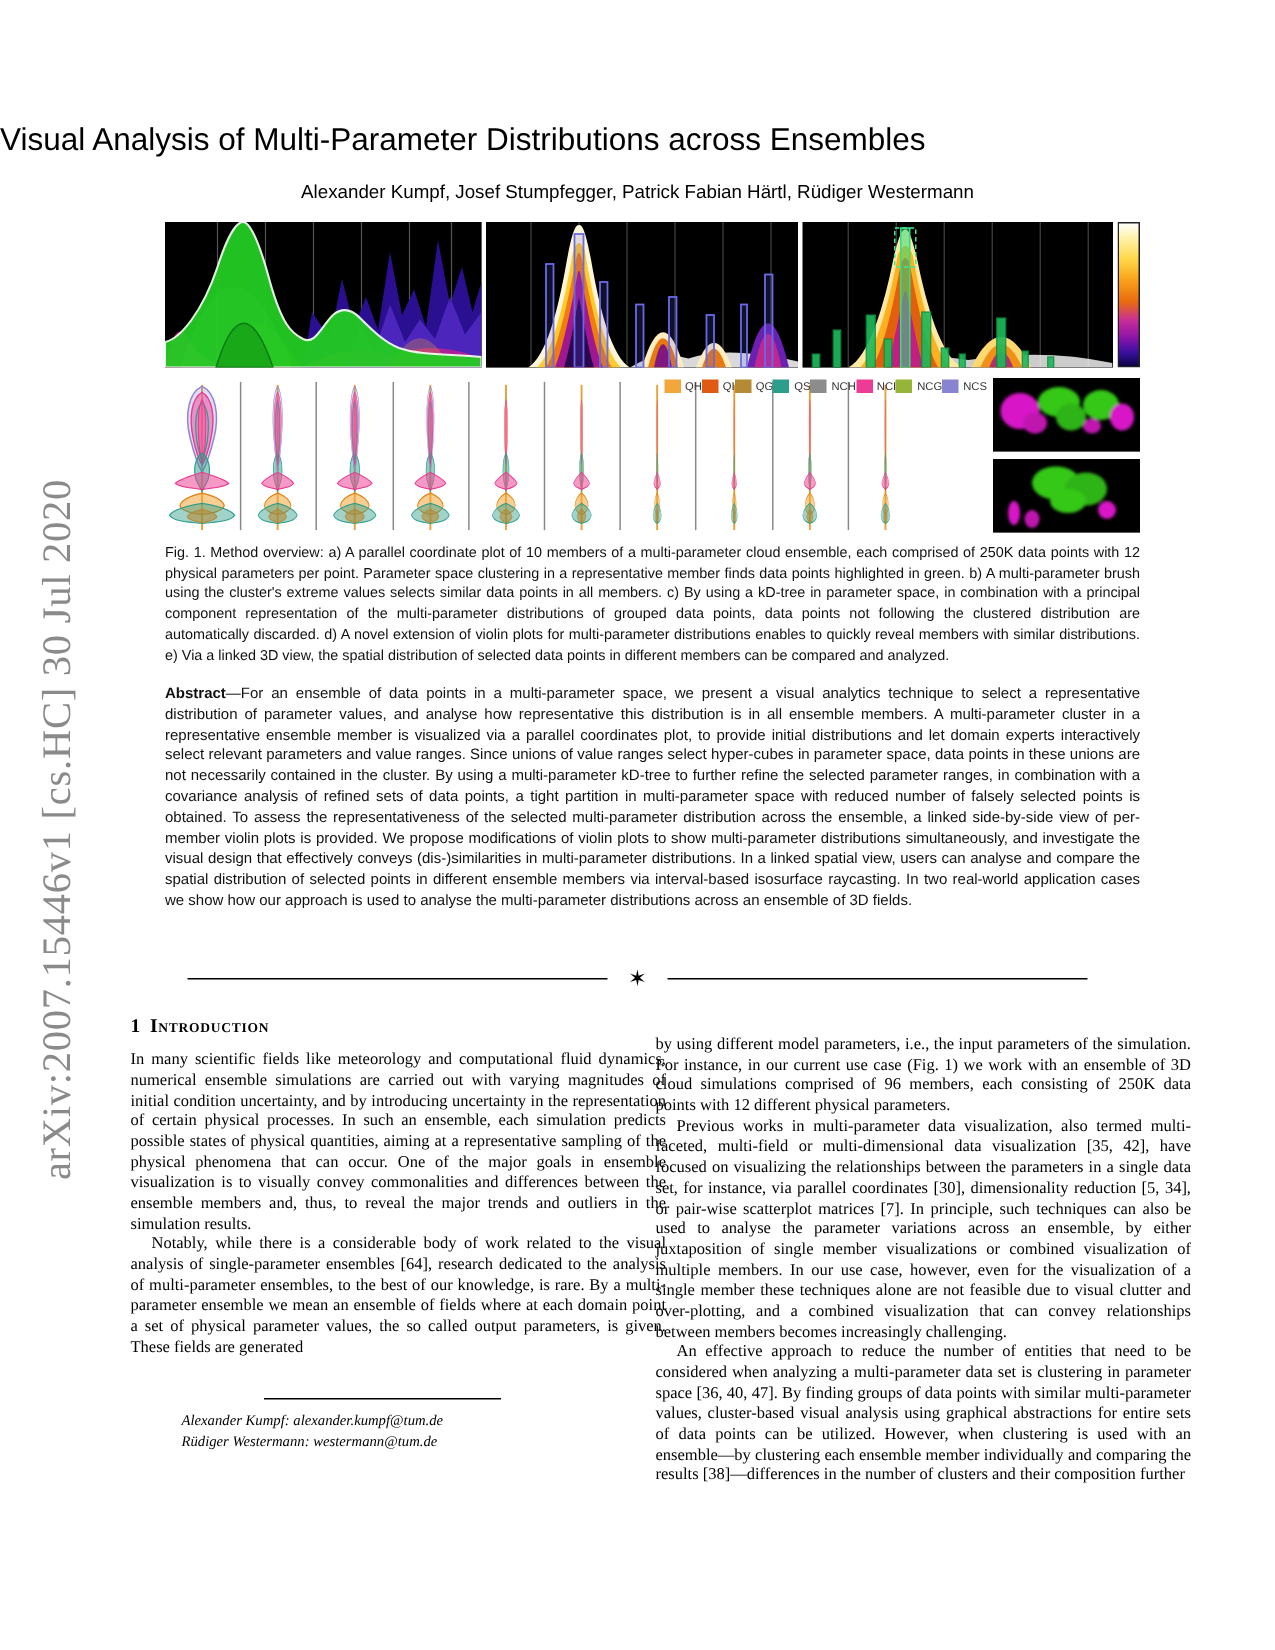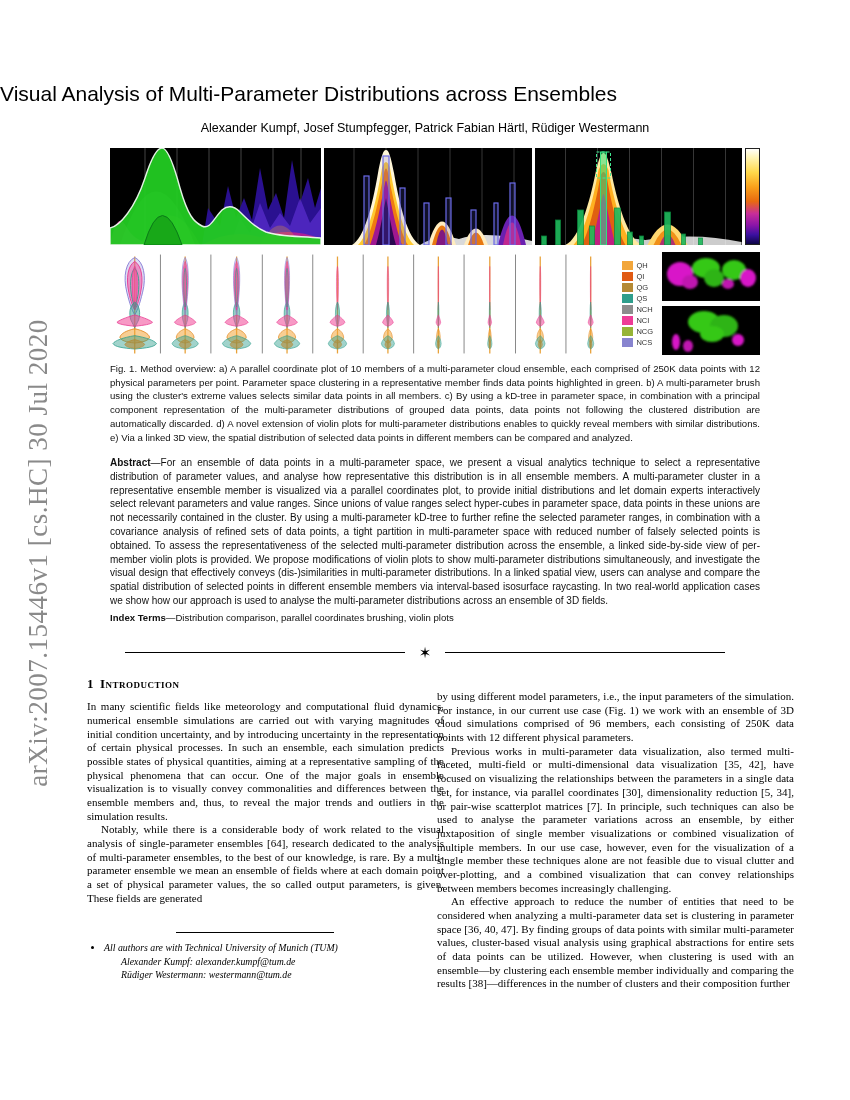--- a/index.html
+++ b/index.html
@@ -7,21 +7,21 @@
         font-family:"Liberation Sans",sans-serif;color:#111;}
   .watermark{position:absolute;top:553px;left:38px;transform:translate(-50%,-50%) rotate(-90deg);
              white-space:nowrap;font-family:"Liberation Serif",serif;font-size:27px;color:#8a8a8a;letter-spacing:.5px;}
   .title{position:absolute;top:82px;left:0;width:100%;text-align:left;font-size:21px;color:#000;}
   .authors{position:absolute;top:121px;left:0;width:100%;text-align:center;font-size:12.5px;color:#000;}
 
   .figure{position:absolute;left:110px;top:148px;width:650px;}
   .fig-row1{display:flex;gap:3px;height:97px;}
   .panel{background:#000;}
   .fig-row2{display:flex;margin-top:7px;height:104px;}
-  .legend{width:36px;padding-left:6px;display:flex;flex-direction:column;justify-content:center;}
+  .legend{width:36px;padding-left:6px;display:flex;flex-direction:row;justify-content:flex-end;}
   .legend-item{display:flex;align-items:center;gap:3px;height:11px;}
   .legend-swatch{width:11px;height:9px;flex:0 0 auto;}
   .legend-label{font-size:7.5px;color:#333;line-height:1;}
   .thumbs{width:98px;margin-left:4px;display:flex;flex-direction:column;gap:5px;}
   .thumb{background:#000;height:49px;}
 
   .caption{position:absolute;left:110px;top:362px;width:650px;font-size:9.6px;line-height:1.43;
            text-align:justify;color:#111;}
   .abstract{position:absolute;left:110px;top:456px;width:650px;font-size:10px;line-height:1.38;
             text-align:justify;color:#111;}
@@ -315,23 +315,20 @@
   </div>
 
   <div class="caption">
     <span>Fig. 1. Method overview: a) A parallel coordinate plot of 10 members of a multi-parameter cloud ensemble, each comprised of 250K data points with 12 physical parameters per point. Parameter space clustering in a representative member finds data points highlighted in green. b) A multi-parameter brush using the cluster's extreme values selects similar data points in all members. c) By using a kD-tree in parameter space, in combination with a principal component representation of the multi-parameter distributions of grouped data points, data points not following the clustered distribution are automatically discarded. d) A novel extension of violin plots for multi-parameter distributions enables to quickly reveal members with similar distributions. e) Via a linked 3D view, the spatial distribution of selected data points in different members can be compared and analyzed.</span>
   </div>
 
   <div class="abstract">
     <b>Abstract</b><span>—For an ensemble of data points in a multi-parameter space, we present a visual analytics technique to select a representative distribution of parameter values, and analyse how representative this distribution is in all ensemble members. A multi-parameter cluster in a representative ensemble member is visualized via a parallel coordinates plot, to provide initial distributions and let domain experts interactively select relevant parameters and value ranges. Since unions of value ranges select hyper-cubes in parameter space, data points in these unions are not necessarily contained in the cluster. By using a multi-parameter kD-tree to further refine the selected parameter ranges, in combination with a covariance analysis of refined sets of data points, a tight partition in multi-parameter space with reduced number of falsely selected points is obtained. To assess the representativeness of the selected multi-parameter distribution across the ensemble, a linked side-by-side view of per-member violin plots is provided. We propose modifications of violin plots to show multi-parameter distributions simultaneously, and investigate the visual design that effectively conveys (dis-)similarities in multi-parameter distributions. In a linked spatial view, users can analyse and compare the spatial distribution of selected points in different ensemble members via interval-based isosurface raycasting. In two real-world application cases we show how our approach is used to analyse the multi-parameter distributions across an ensemble of 3D fields.</span>
   </div>
 
-  <div class="index-terms">
-    <b>Index Terms</b><span>—Distribution comparison, parallel coordinates brushing, violin plots</span>
-  </div>
 
   <div class="separator">
     <span class="rule"></span>
     <span class="diamond">✶</span>
     <span class="rule"></span>
   </div>
 
   <div class="col col-left">
     <h2 class="sec-head"><span>1</span>&nbsp;&nbsp;<span class="sc">Introduction</span></h2>
     <p>In many scientific fields like meteorology and computational fluid dynamics, numerical ensemble simulations are carried out with varying magnitudes of initial condition uncertainty, and by introducing uncertainty in the representation of certain physical processes. In such an ensemble, each simulation predicts possible states of physical quantities, aiming at a representative sampling of the physical phenomena that can occur. One of the major goals in ensemble visualization is to visually convey commonalities and differences between the ensemble members and, thus, to reveal the major trends and outliers in the simulation results.</p>
@@ -339,20 +336,17 @@
   </div>
 
   <div class="col col-right">
     <p>by using different model parameters, i.e., the input parameters of the simulation. For instance, in our current use case (Fig. 1) we work with an ensemble of 3D cloud simulations comprised of 96 members, each consisting of 250K data points with 12 different physical parameters.</p>
     <p class="indent">Previous works in multi-parameter data visualization, also termed multi-faceted, multi-field or multi-dimensional data visualization [35, 42], have focused on visualizing the relationships between the parameters in a single data set, for instance, via parallel coordinates [30], dimensionality reduction [5, 34], or pair-wise scatterplot matrices [7]. In principle, such techniques can also be used to analyse the parameter variations across an ensemble, by either juxtaposition of single member visualizations or combined visualization of multiple members. In our use case, however, even for the visualization of a single member these techniques alone are not feasible due to visual clutter and over-plotting, and a combined visualization that can convey relationships between members becomes increasingly challenging.</p>
     <p class="indent">An effective approach to reduce the number of entities that need to be considered when analyzing a multi-parameter data set is clustering in parameter space [36, 40, 47]. By finding groups of data points with similar multi-parameter values, cluster-based visual analysis using graphical abstractions for entire sets of data points can be utilized. However, when clustering is used with an ensemble—by clustering each ensemble member individually and comparing the results [38]—differences in the number of clusters and their composition further</p>
   </div>
 
   <div class="footnote">
     <div class="rule"></div>
-    <ul>
-      <li>All authors are with Technical University of Munich (TUM)</li>
-    </ul>
     <div class="fn2">Alexander Kumpf: alexander.kumpf@tum.de</div>
     <div class="fn2">Rüdiger Westermann: westermann@tum.de</div>
   </div>
 
 </div>
 
 </body></html>

